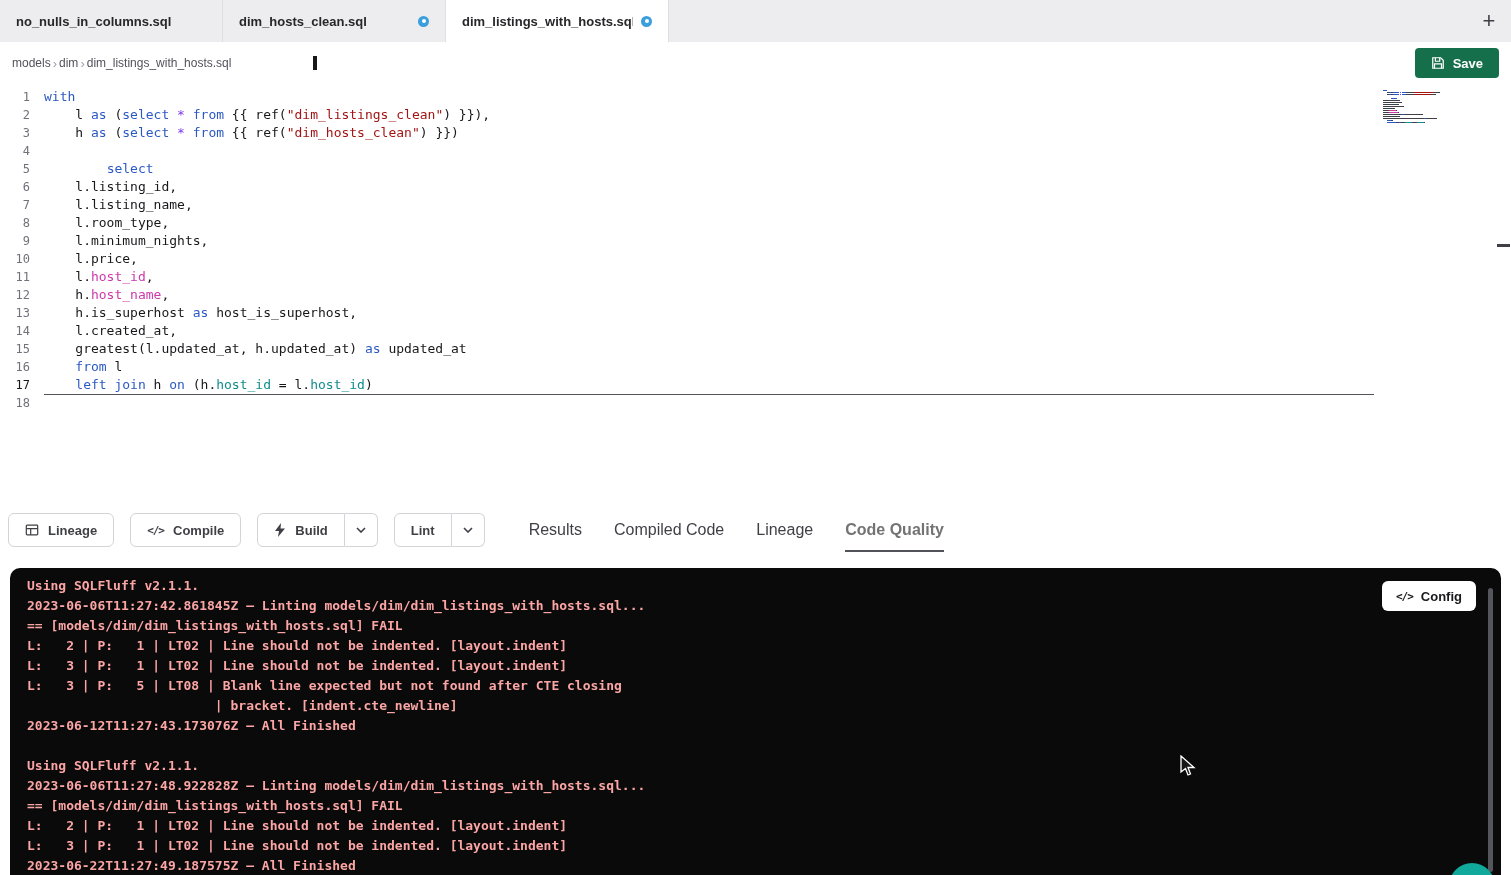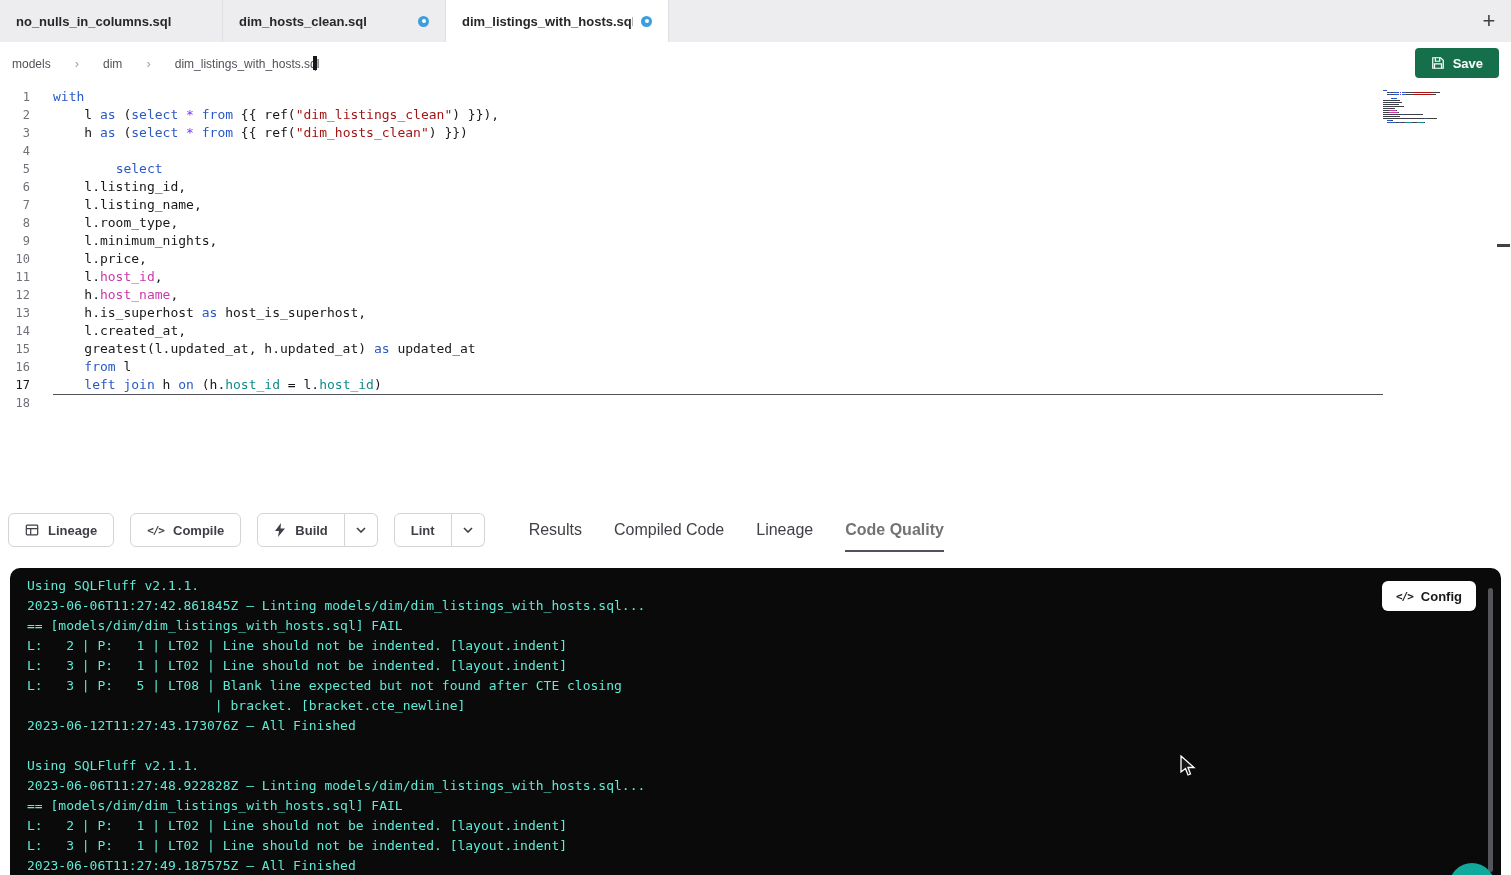--- a/index.html
+++ b/index.html
@@ -21,36 +21,36 @@
   .dirty-dot { flex: 0 0 auto; width: 11px; height: 11px; border-radius: 50%;
     background: #3b9edd; position: relative; }
   .dirty-dot::after { content: ""; position: absolute; inset: 3.5px; border-radius: 50%; background: #fff; }
   .new-tab { position: absolute; right: 0; top: 0; width: 44px; height: 42px;
     display: flex; align-items: center; justify-content: center;
     font-size: 22px; font-weight: 400; color: #3f3f46; background: transparent; border: none; cursor: pointer; }
 
   
   .header-bar { position: absolute; top: 42px; left: 0; right: 0; height: 42px;
     background: #fff; display: flex; align-items: center; justify-content: space-between; padding: 0 12px; }
-  .breadcrumb { display: flex; align-items: flex-end; gap: 24px; font-size: 12px; color: #52525b; }
+  .breadcrumb { display: flex; align-items: center; gap: 2px; font-size: 12px; color: #52525b; }
   .bc-sep { color: #a1a1aa; font-size: 13px; }
   .bc-item { cursor: pointer; }
   .caret-artifact { position: absolute; left: 313px; top: 14px; width: 4px; height: 14px; background: #18181b; }
   .save-btn { background: #156f4b; color: #fff; border: none; border-radius: 4px; height: 30px;
     padding: 0 16px; display: flex; align-items: center; gap: 8px;
     font-size: 13px; font-weight: 600; font-family: inherit; cursor: pointer; }
 
   
   .editor { position: absolute; top: 84px; left: 0; right: 0; height: 424px;
     background: #fff; display: flex; padding-top: 4px; }
   .gutter { width: 30px; text-align: right; font-family: "DejaVu Sans Mono", monospace;
     font-size: 12px; color: #71717a; }
   .ln { height: 18px; line-height: 18px; }
   .ln.active { color: #18181b; }
-  .code { margin-left: 23px; width: 1330px;
+  .code { margin-left: 14px; width: 1330px;
     font-family: "DejaVu Sans Mono", monospace; font-size: 13px; color: #18181b; }
   .code-line { height: 18px; line-height: 18px; white-space: pre; }
   .code-line.active { box-shadow: 0 1px 0 #52525b; }
   .tok-kw  { color: #2b59c3; }
   .tok-str { color: #a31515; }
   .tok-star{ color: #7c3aed; }
   .tok-pink{ color: #cc39ac; }
   .tok-teal{ color: #128c8c; }
   .tok-def { color: #18181b; }
 
@@ -75,22 +75,22 @@
   .split-btn .seg-arrow { border-radius: 0 6px 6px 0; border-left: none; padding: 0 11px; }
   .code-glyph { font-family: "DejaVu Sans Mono", monospace; font-size: 11px; font-weight: 700; letter-spacing: -1px; }
   .panel-tabs { display: flex; gap: 32px; margin-left: 44px; height: 100%; align-items: stretch; }
   .panel-tab { display: flex; align-items: center; font-size: 16px; color: #3f3f46;
     cursor: pointer; border-bottom: 2px solid transparent; padding-top: 1px; }
   .panel-tab.active { color: #737373; border-bottom-color: #52525b; font-weight: 600; }
 
   
   .terminal { position: absolute; top: 568px; left: 10px; right: 10px; height: 330px;
     background: #0a0a0a; border-radius: 10px; padding: 8px 0 0 17px; }
-  .term-line { font-family: "DejaVu Sans Mono", monospace; font-size: 13px; font-weight: 400;
-    color: #5eead4; line-height: 20px; white-space: pre; }
+  .term-line { font-family: "DejaVu Sans Mono", monospace; font-size: 13px; font-weight: 700;
+    color: #fca5a5; line-height: 20px; white-space: pre; }
   .config-btn { position: absolute; top: 13px; right: 25px; background: #fff; border: none;
     border-radius: 6px; height: 30px; padding: 0 14px; display: flex; align-items: center; gap: 8px;
     font-size: 13px; font-weight: 600; color: #18181b; font-family: inherit; cursor: pointer; }
   .terminal-scrollbar { position: absolute; top: 20px; right: 8px; width: 5px; height: 284px;
     background: #55555c; border-radius: 3px; cursor: grab; }
 
   
   .help-bubble { position: absolute; right: 16px; bottom: -34px; width: 46px; height: 46px;
     border-radius: 50%; background: #10a99b; cursor: pointer; }
   .cursor { position: absolute; left: 1178px; top: 755px; pointer-events: none; }
@@ -317,29 +317,29 @@
   </div>
 
   <div class="terminal">
     <div class="terminal-lines">
         <div class="term-line">Using SQLFluff v2.1.1.</div>
         <div class="term-line">2023-06-06T11:27:42.861845Z — Linting models/dim/dim_listings_with_hosts.sql...</div>
         <div class="term-line">== [models/dim/dim_listings_with_hosts.sql] FAIL</div>
         <div class="term-line">L:   2 | P:   1 | LT02 | Line should not be indented. [layout.indent]</div>
         <div class="term-line">L:   3 | P:   1 | LT02 | Line should not be indented. [layout.indent]</div>
         <div class="term-line">L:   3 | P:   5 | LT08 | Blank line expected but not found after CTE closing</div>
-        <div class="term-line">                        | bracket. [bracket.cte_newline]</div>
+        <div class="term-line">                        | bracket. [indent.cte_newline]</div>
         <div class="term-line">2023-06-12T11:27:43.173076Z — All Finished</div>
         <div class="term-line">&nbsp;</div>
         <div class="term-line">Using SQLFluff v2.1.1.</div>
         <div class="term-line">2023-06-06T11:27:48.922828Z — Linting models/dim/dim_listings_with_hosts.sql...</div>
         <div class="term-line">== [models/dim/dim_listings_with_hosts.sql] FAIL</div>
         <div class="term-line">L:   2 | P:   1 | LT02 | Line should not be indented. [layout.indent]</div>
         <div class="term-line">L:   3 | P:   1 | LT02 | Line should not be indented. [layout.indent]</div>
-        <div class="term-line">2023-06-06T11:27:49.187575Z — All Finished</div>
+        <div class="term-line">2023-06-22T11:27:49.187575Z — All Finished</div>
       </div>
     <button class="config-btn">
       <span class="code-glyph">&lt;/&gt;</span>
       <span>Config</span>
     </button>
     <div class="terminal-scrollbar"></div>
   </div>
 
   <div class="help-bubble"></div>
 

